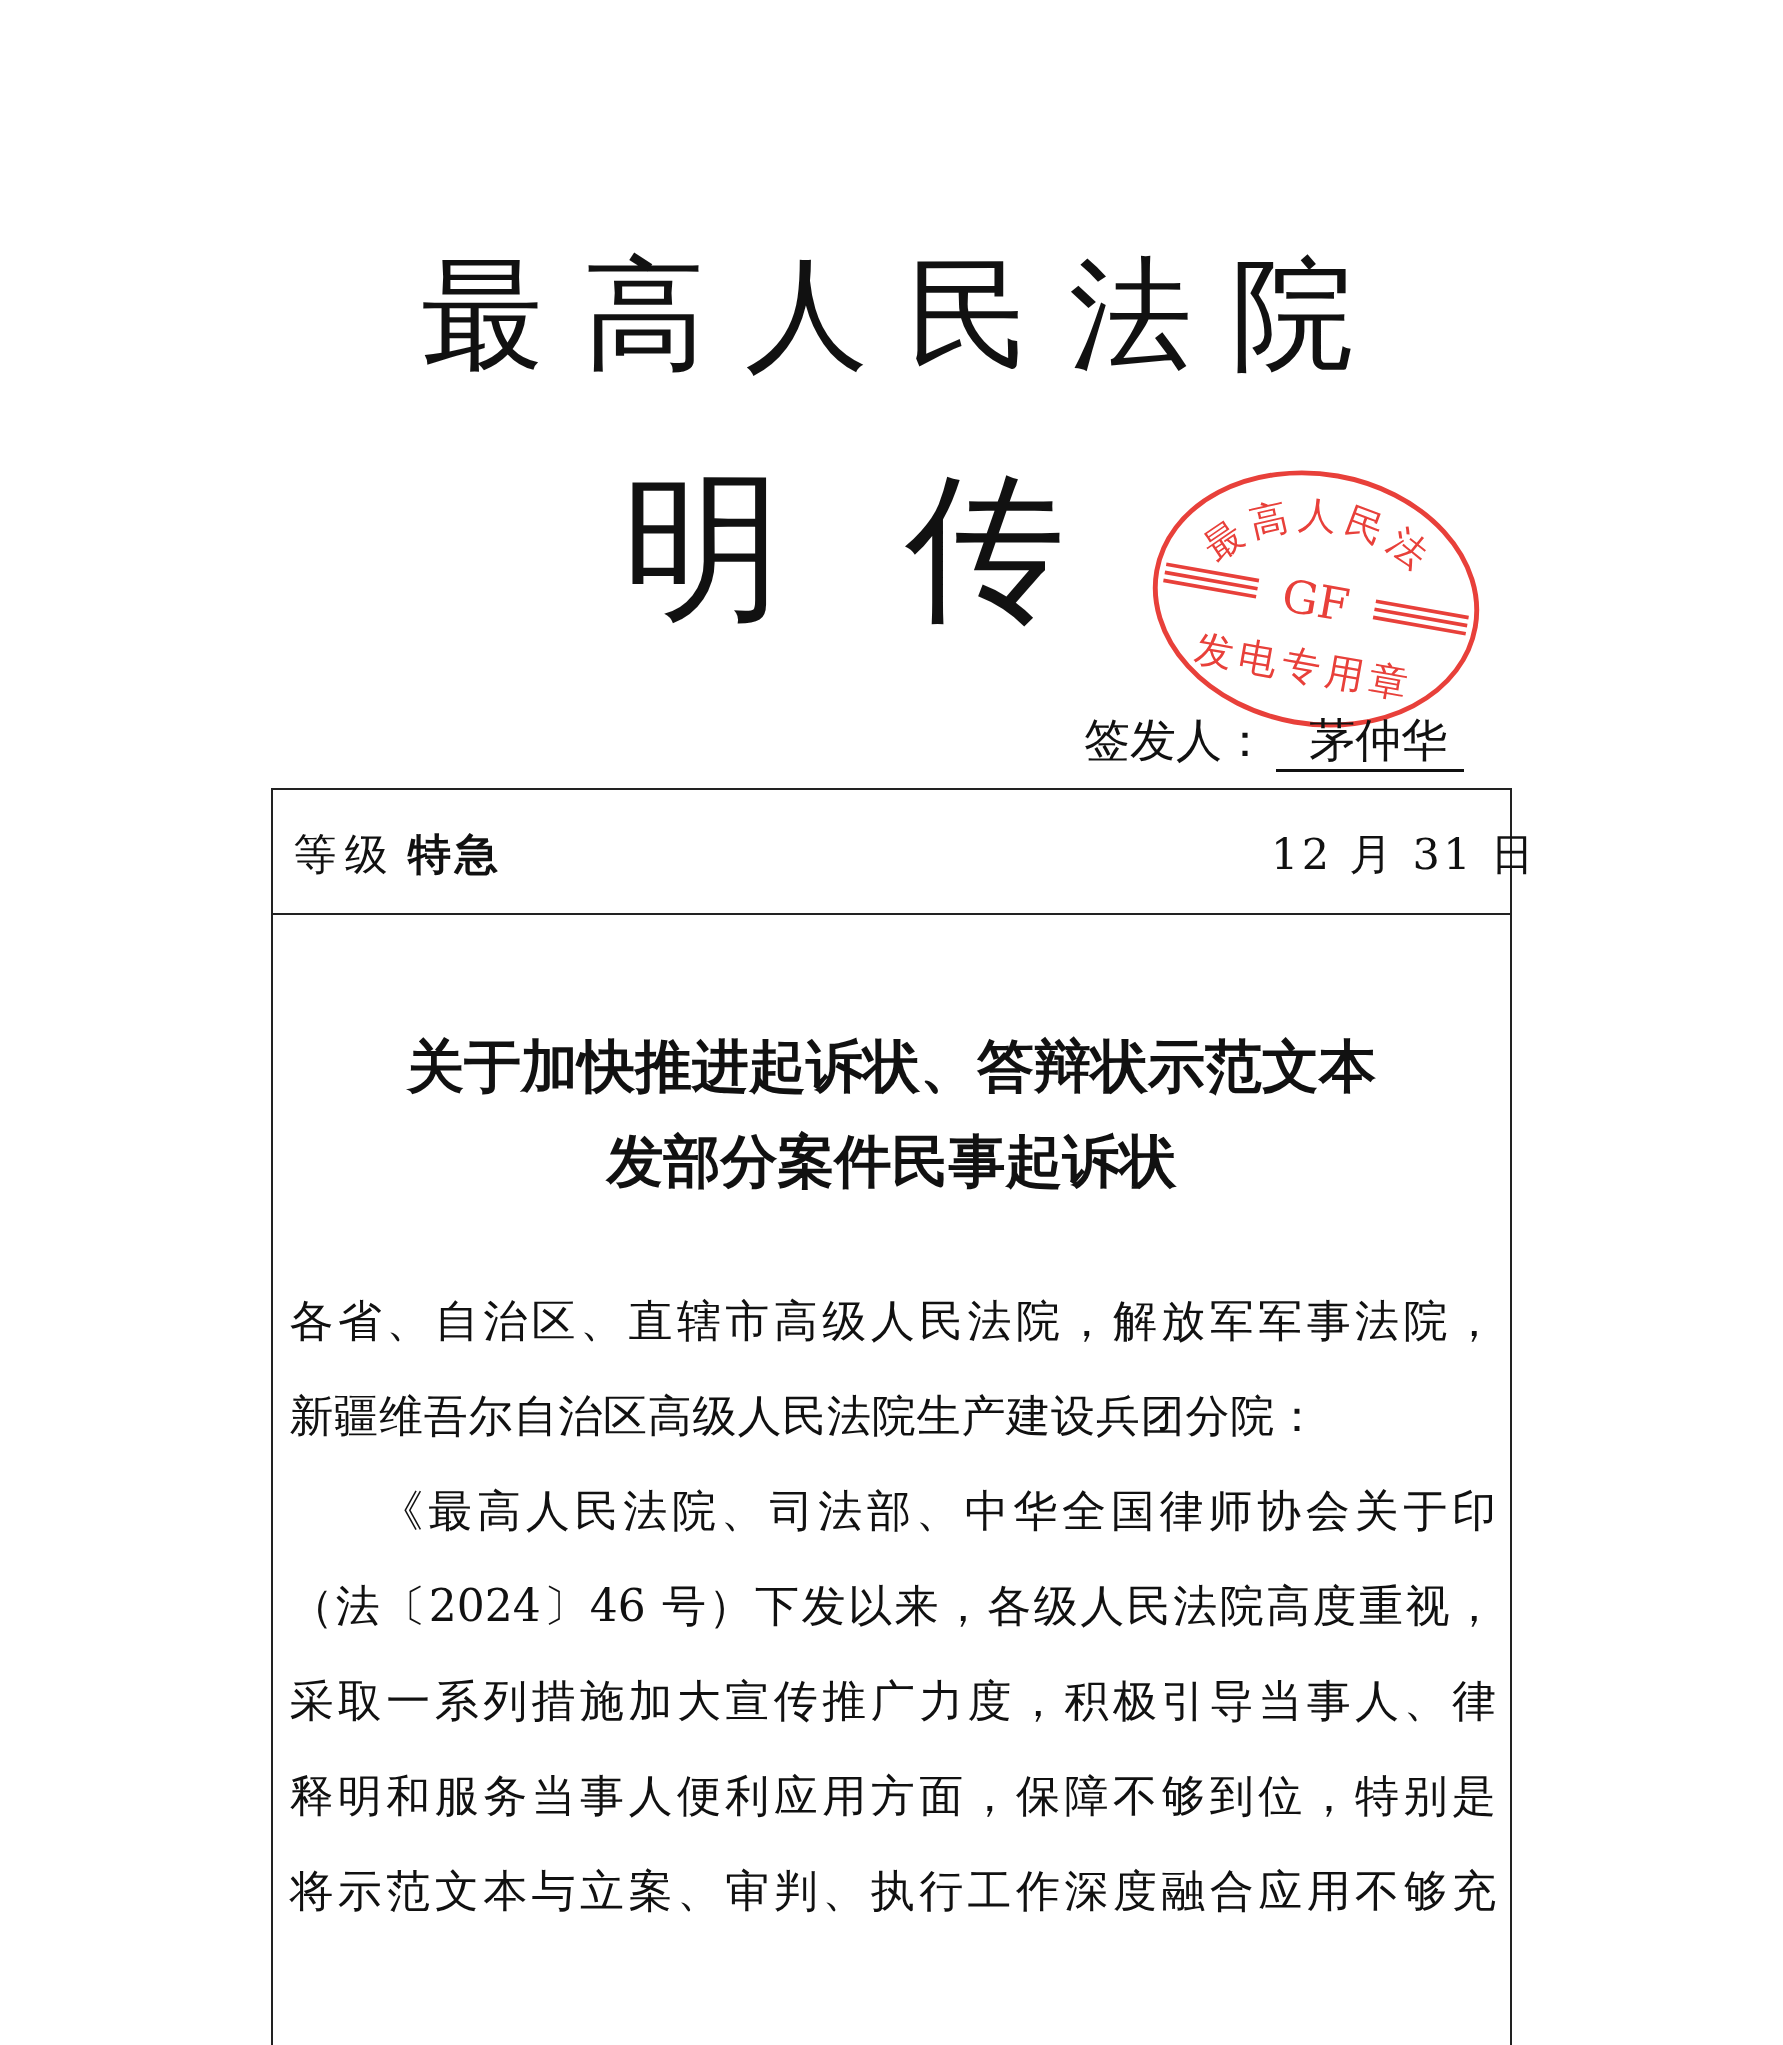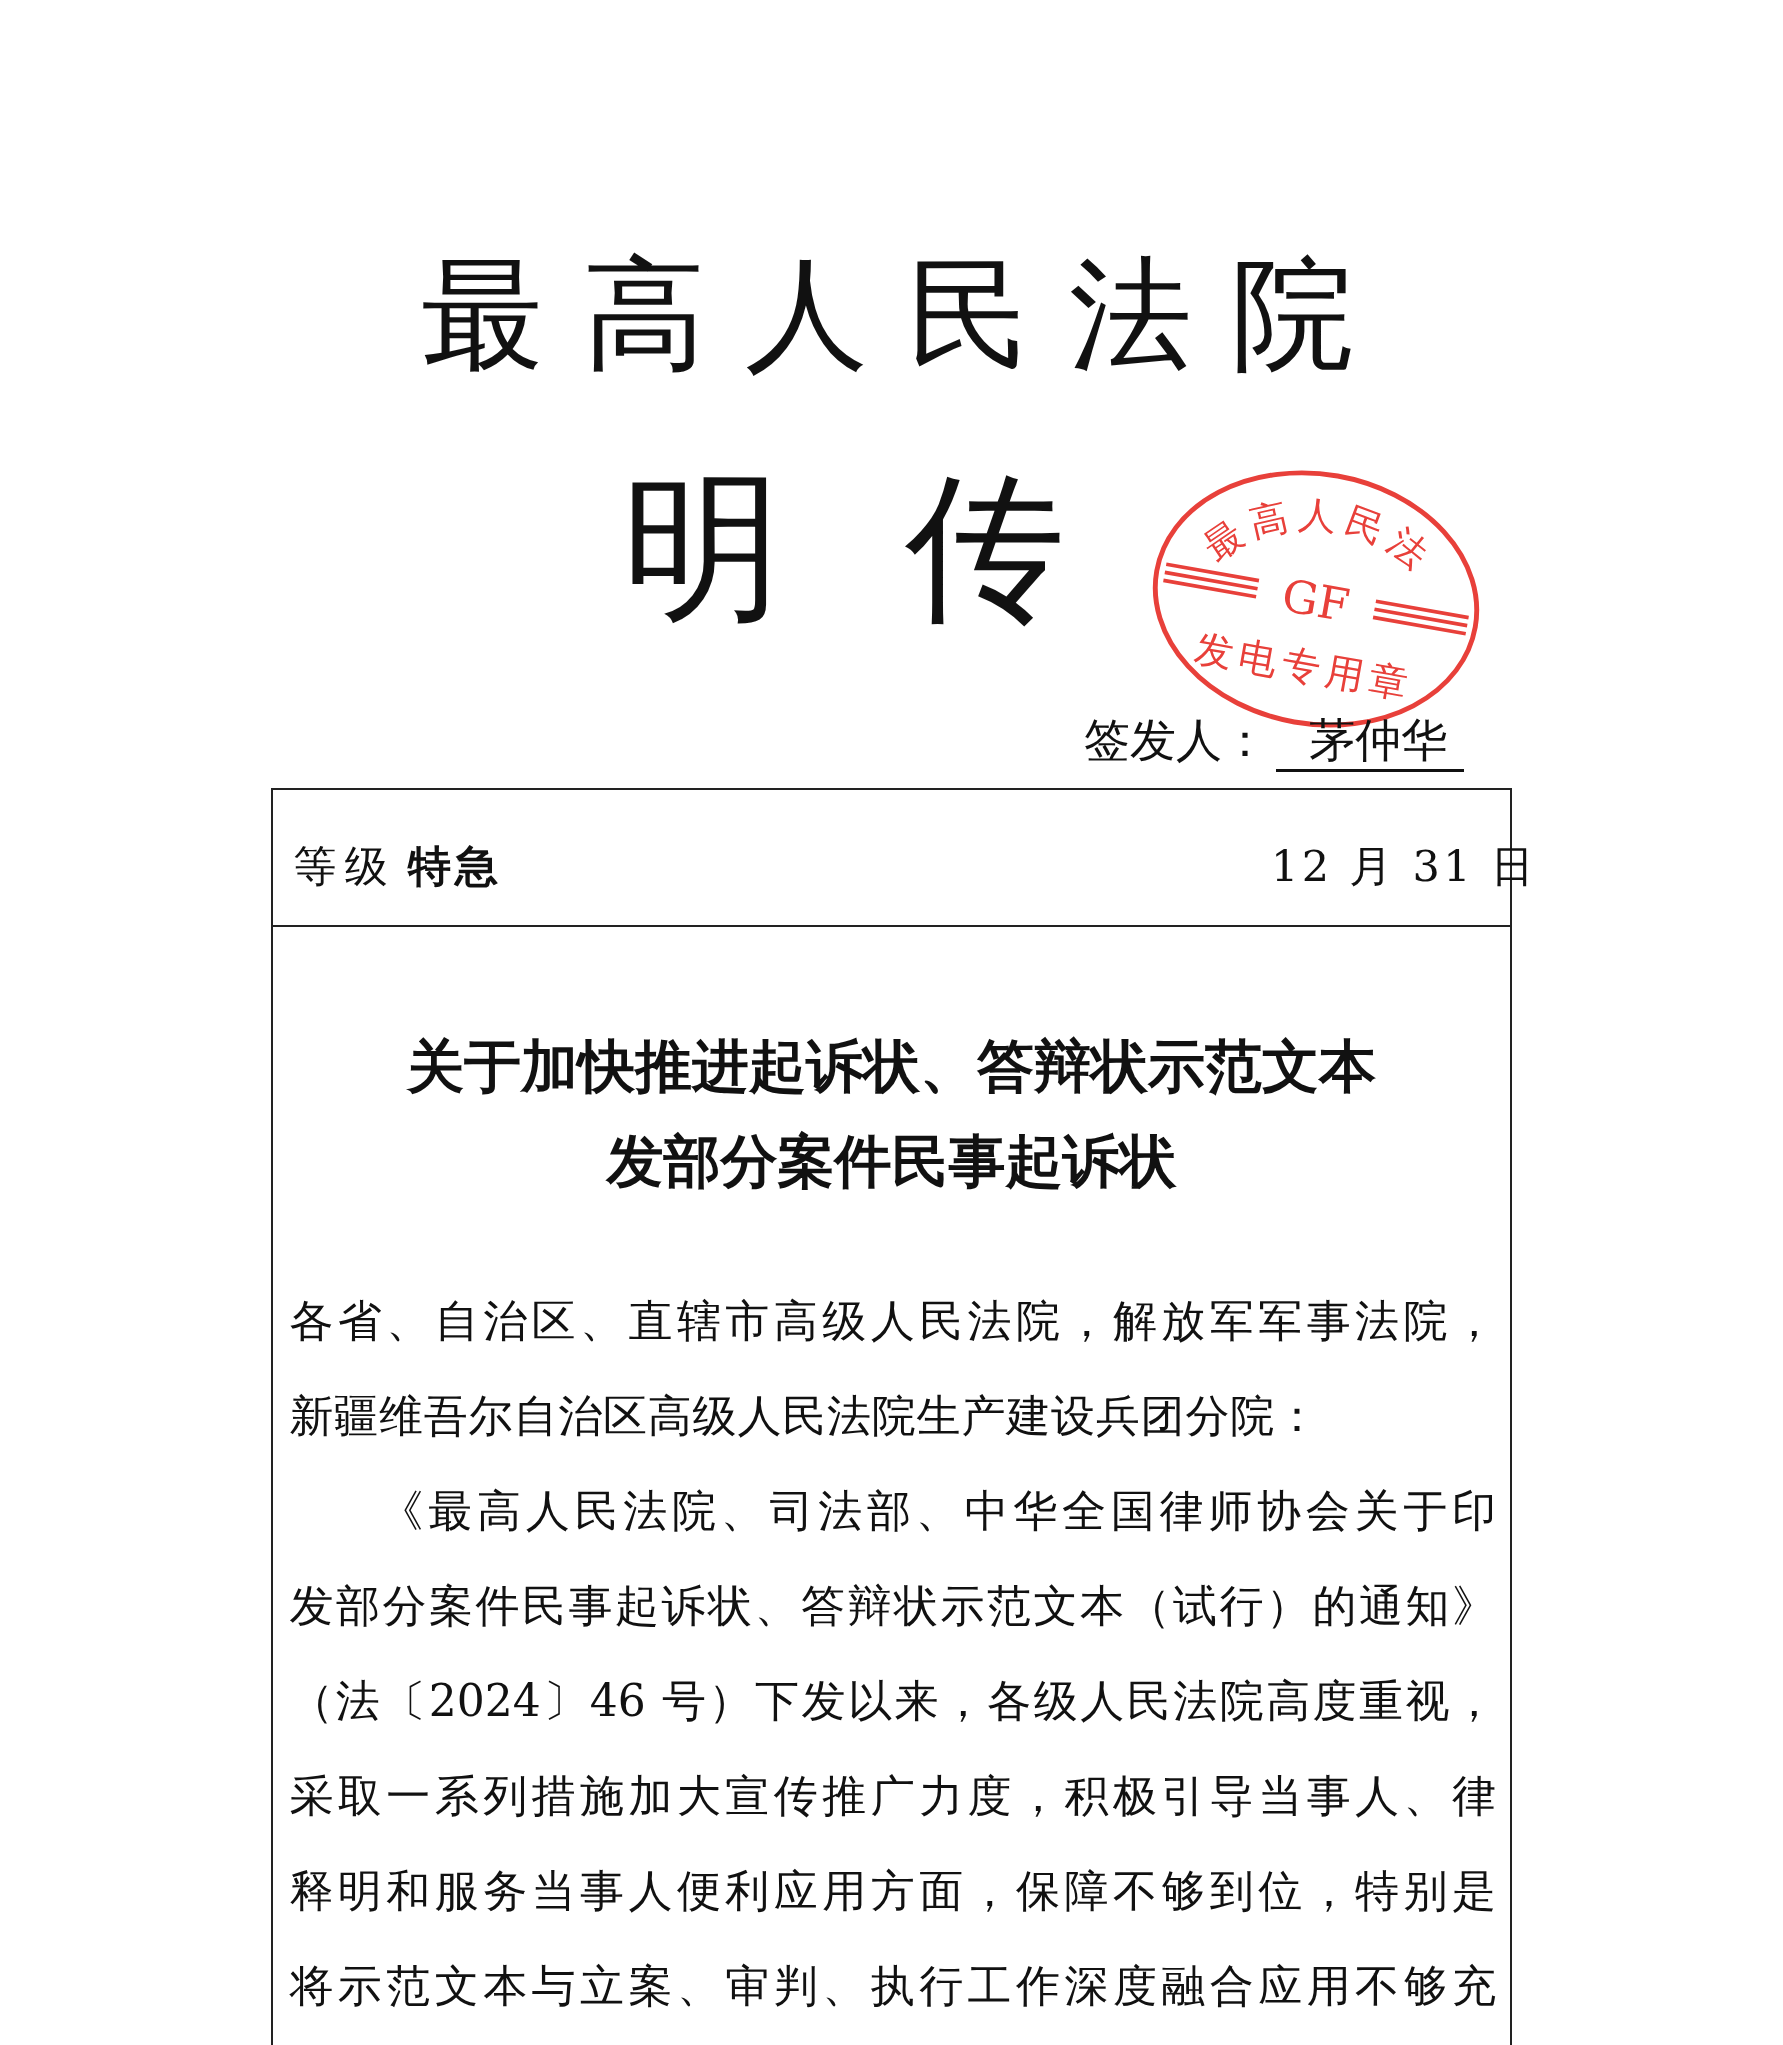--- a/index.html
+++ b/index.html
@@ -11,21 +11,21 @@
     font-size:123px; letter-spacing:39px; line-height:147px; font-weight:normal; white-space:nowrap; }
   #doc-type { position:absolute; left:622px; top:454px; width:532px; 
     font-size:160px; letter-spacing:123px; line-height:188px; white-space:nowrap; }
 
   #stamp { position:absolute; left:1146px; top:468px; width:340px; height:262px; }
   #signer { position:absolute; left:1084px; top:712px; font-size:46px; line-height:57px; white-space:nowrap; }
   #signer .name { display:inline-block; border-bottom:3.3px solid #111; padding:0 16.4px 0 33px; margin-left:8.2px; }
 
   #box { position:absolute; left:271px; top:788px; width:1241px; height:1443px;
     border:2.9px solid #222; box-sizing:border-box; }
-  #box-head { position:absolute; left:0; top:16px; right:0; height:119px; border-bottom:2.9px solid #222;padding-left:46px; }
+  #box-head { position:absolute; left:0; top:4px; right:0; height:119px; border-bottom:2.9px solid #222;padding-left:46px; }
   #box-head span { position:absolute; top:36px; font-size:43px; line-height:49px; white-space:nowrap; }
   #grade-label { left:20.5px; letter-spacing:8.2px; }
   #grade-value { left:135px; font-weight:bold; letter-spacing:4.1px; }
   #doc-number { left:403px; letter-spacing:1.6px; }
   #doc-date { left:998px; letter-spacing:3.3px; }
 
   #notice-title { position:absolute; left:0; right:0; top:229px; text-align:center;
     font-size:57px; line-height:95px; font-weight:bold; }
   #body-text { position:absolute; left:16.4px; right:14px; top:483px; font-size:44px; line-height:95px; }
   .line { white-space:nowrap; text-align:justify; text-align-last:justify; display:block; height:95px; }
@@ -72,21 +72,20 @@
 
   <div id="notice-title" class="sans">
     <div>关于加快推进起诉状、答辩状示范文本</div>
     <div>发部分案件民事起诉状</div>
   </div>
 
   <div id="body-text" class="serif">
     <span class="line">各省、自治区、直辖市高级人民法院，解放军军事法院，</span>
     <span class="line" style="text-align-last:left; letter-spacing:0.8px;">新疆维吾尔自治区高级人民法院生产建设兵团分院：</span>
     <span class="line indent">《最高人民法院、司法部、中华全国律师协会关于印</span>
-    <span class="line">发部分案件民事起诉状、答辩状示范文本（试行）的通知》</span>
     <span class="line">（法〔2024〕46 号）下发以来，各级人民法院高度重视，</span>
     <span class="line">采取一系列措施加大宣传推广力度，积极引导当事人、律</span>
     <span class="line">释明和服务当事人便利应用方面，保障不够到位，特别是</span>
     <span class="line">将示范文本与立案、审判、执行工作深度融合应用不够充</span>
 
   </div>
 </div>
 
 
 </body></html>

